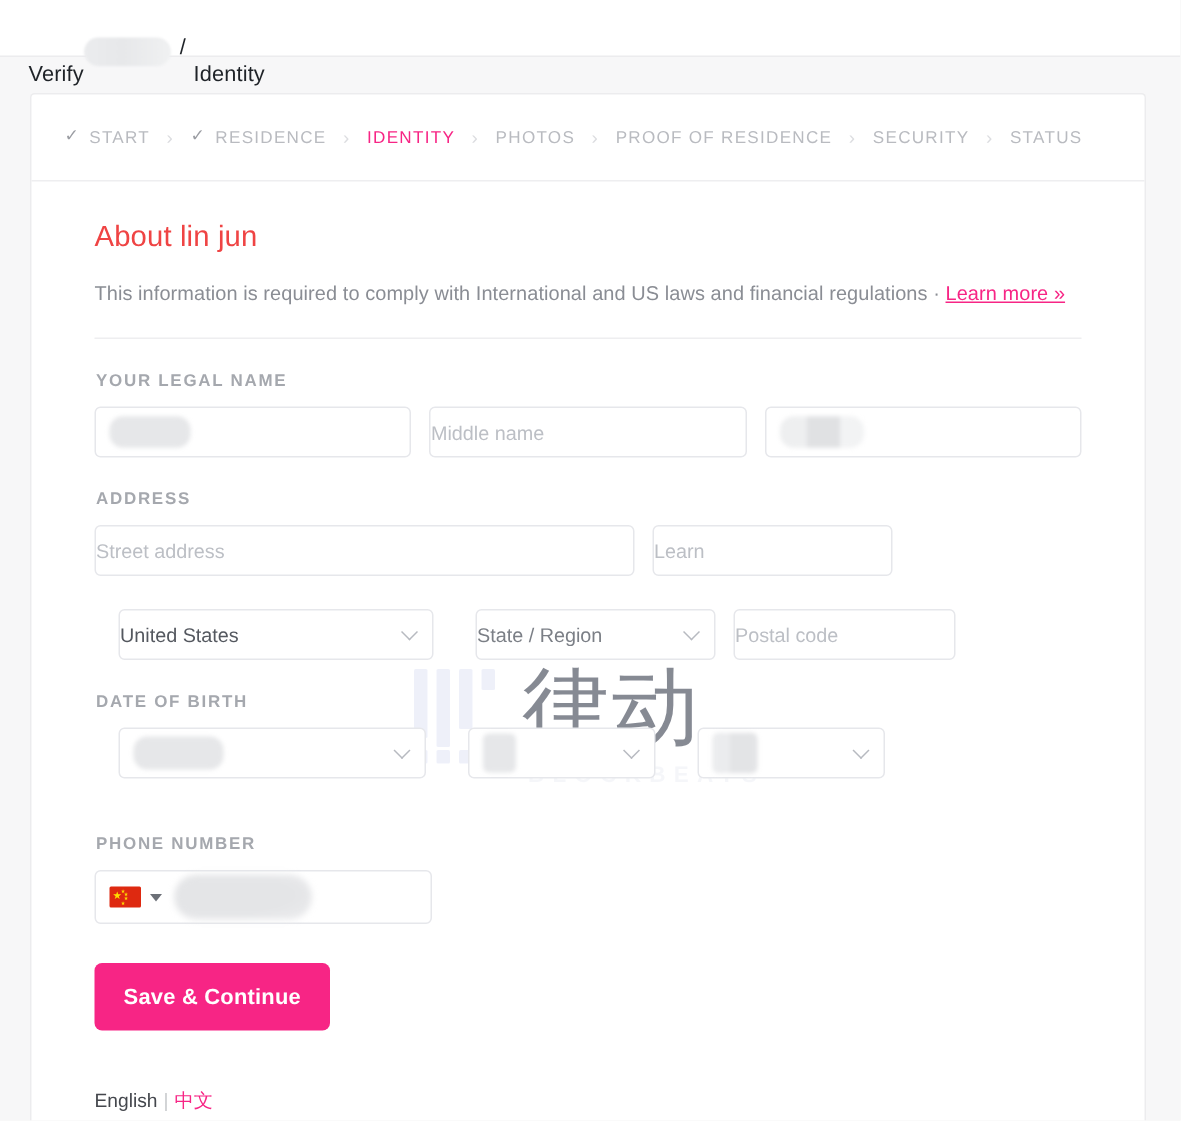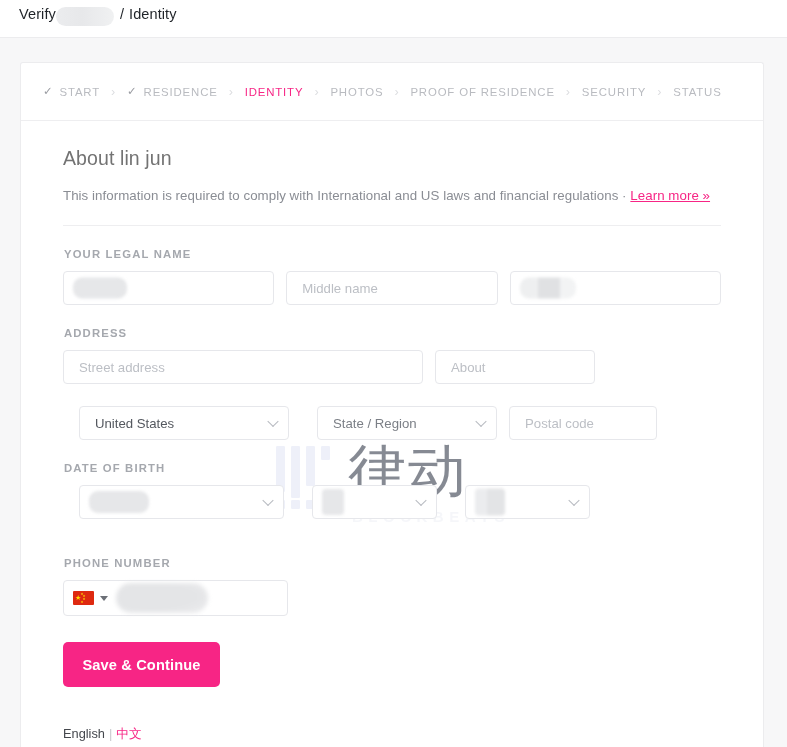--- a/index.html
+++ b/index.html
@@ -15,21 +15,21 @@
   
   .topbar {
     position: absolute; left: 0; top: 0; width: 787px; height: 38px;
     background: #ffffff; border-bottom: 1px solid #ececee;
   }
   .crumb {
     position: absolute; left: 19px; top: 6px;
     font-size: 14.5px; color: #1f2328; letter-spacing: .1px;
     display: flex; align-items: center; gap: 0;
   }
-  .crumb .seg { white-space: nowrap; }
+  .crumb .seg { white-space: nowrap; margin-top: 36px; }
   .crumb .redact {
     display: inline-block; width: 58px; height: 19px; margin: 0 4px -4px 0;
     border-radius: 10px;
     background: linear-gradient(90deg,#ebecee 0%,#e7e8ea 45%,#f0f1f2 100%);
     filter: blur(.6px);
   }
   .crumb .sep { color: #1f2328; padding: 0 5px 0 2px; }
 
   
   .card {
@@ -45,36 +45,36 @@
     display: flex; align-items: center; padding: 0 22px;
     font-size: 11.4px; letter-spacing: .85px;
   }
   .step { display: flex; align-items: center; color: #b9bbc0; white-space: nowrap; }
   .step .tick { font-size: 11.5px; color: #9b9da3; margin-right: 6px; line-height: 1; }
   .step.current { color: #f72585; }
   .chev { color: #dcdde0; font-size: 12.5px; margin: 0 11px; font-weight: 300; }
 
   
   .body { padding: 26px 42px 0 42px; position: relative; }
-  .title { font-size: 19.5px; color: #737373; font-weight: 400; margin: 0 0 18px 0; letter-spacing: .1px; }
+  .title { font-size: 19.5px; color: #ef4444; font-weight: 400; margin: 0 0 18px 0; letter-spacing: .1px; }
   .lede { font-size: 13.3px; color: #8a8d94; margin: 0 0 22px 0; letter-spacing: .05px; }
   .lede .link { color: #f72585; }
   .rule { height: 1px; background: #eeeef0; margin: 0 0 22px 0; }
 
   .seclabel {
     font-size: 11.3px; color: #a5a8ae; letter-spacing: 1.15px;
     font-weight: 700; margin: 6px 0 11px 1px;
   }
 
   .row { display: flex; gap: 12px; margin-bottom: 22px; }
 
   .fld {
     position: relative; height: 34px; background: #fff;
     border: 1px solid #e6e7eb; border-radius: 4px;
-    display: flex; align-items: center; padding: 0 15px;
+    display: flex; align-items: center; padding: 0 0;
     font-size: 13.2px; color: #b4b7bd;
   }
   .fld.sel { padding-right: 28px; color: #54585f; margin-left: 16px; }
   .fld .ph { color: #bcbfc5; }
   .caret {
     position: absolute; right: 11px; top: 50%; width: 8px; height: 8px;
     border-right: 1.4px solid #b7bac0; border-bottom: 1.4px solid #b7bac0;
     transform: translateY(-70%) rotate(45deg);
   }
   .blob {
@@ -87,21 +87,21 @@
   .f-middle { width: 225px; }
   .f-last { width: 225px; }
   .f-first .blob { width: 54px; height: 21px; }
   .f-last .blob { width: 56px; height: 21px;
     background: linear-gradient(90deg,#eeeff0 0 32%,#e0e1e3 32% 72%,#f2f3f4 72% 100%); }
 
   
   .f-street { width: 360px; }
   .f-city { width: 160px; }
   .f-country { width: 210px; }
-  .f-state { width: 180px; }
+  .f-state { width: 160px; }
   .f-postal { width: 148px; }
 
   
   .f-dobm { width: 205px; }
   .f-dobd { width: 125px; }
   .f-doby { width: 125px; }
   .f-dobm .blob { width: 60px; height: 22px; }
   .f-dobd .blob { width: 22px; height: 26px; border-radius: 4px; }
   .f-doby .blob { width: 30px; height: 27px; border-radius: 4px;
     background: linear-gradient(90deg,#ebecee 0 40%,#e3e4e6 40% 100%); }
@@ -250,21 +250,21 @@
         </div>
       </div>
 
       
       <div class="seclabel">ADDRESS</div>
       <div class="row">
         <div class="fld f-street">
           <span class="ph">Street address</span>
         </div>
         <div class="fld f-city">
-          <span class="ph">About</span>
+          <span class="ph">Learn</span>
         </div>
       </div>
       <div class="row">
         <div class="fld sel f-country">
           <span>United States</span>
           <span class="caret"></span>
         </div>
         <div class="fld sel f-state">
           <span style="color:#7b7f86">State / Region</span>
           <span class="caret"></span>

